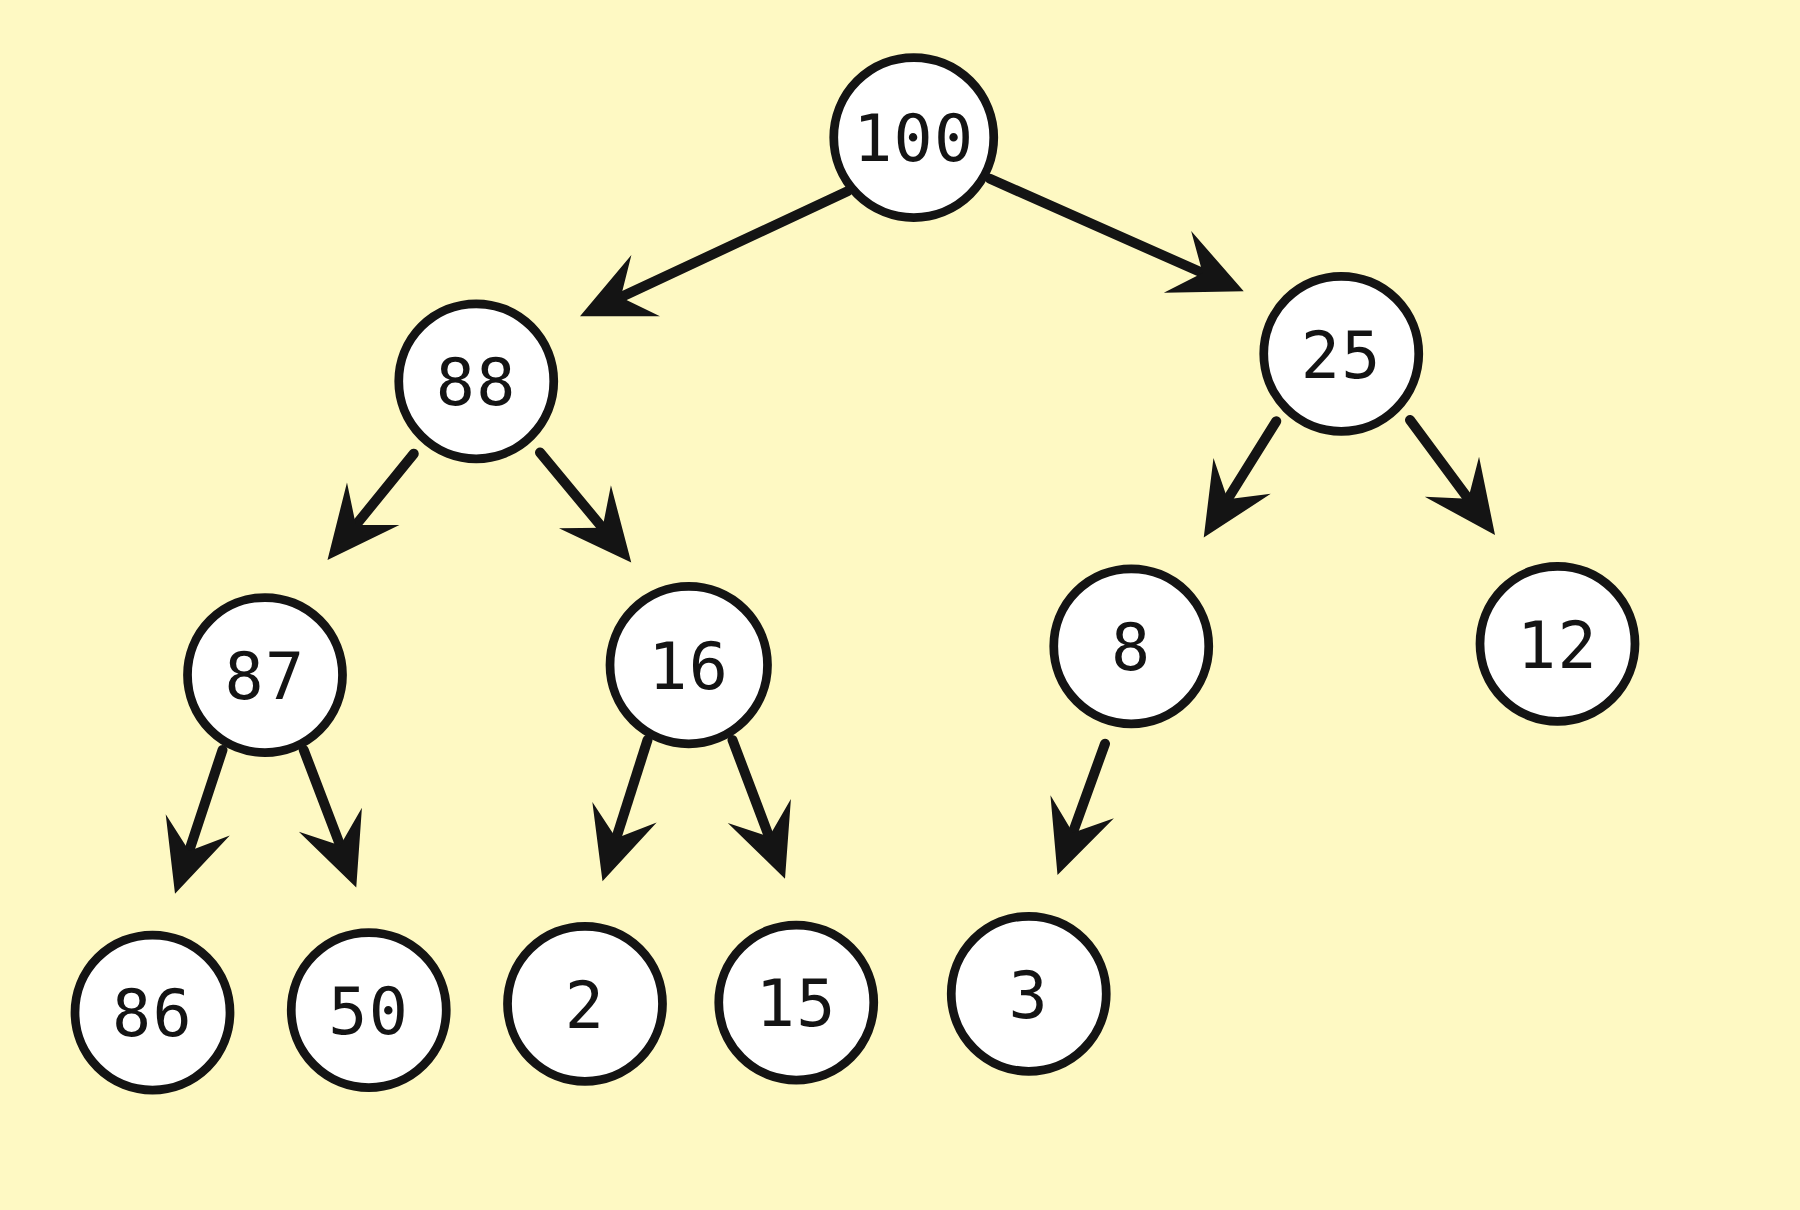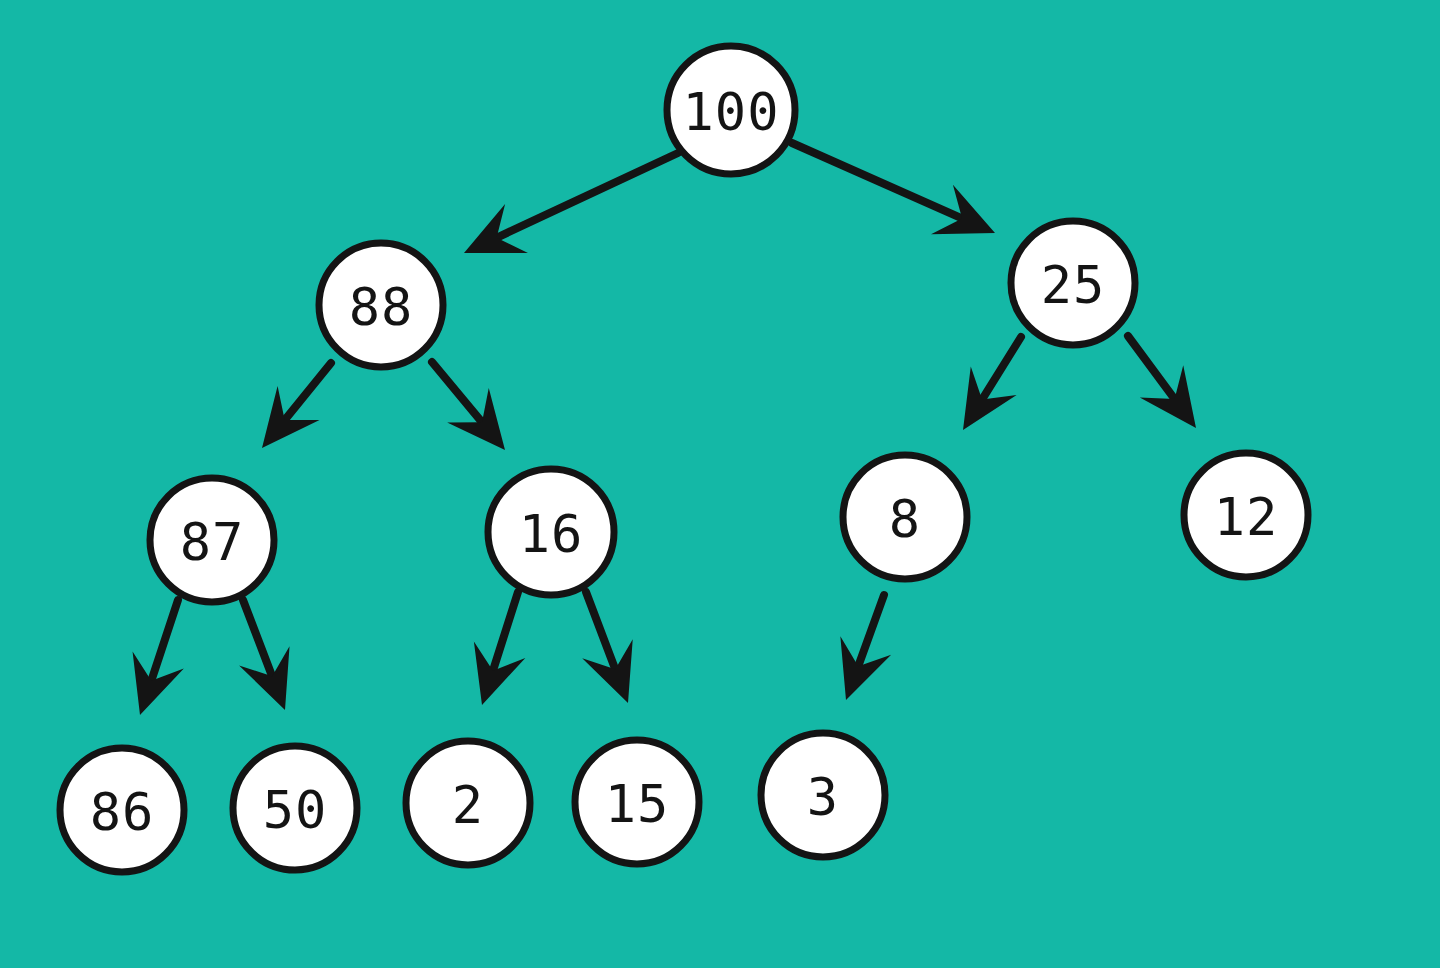--- a/index.html
+++ b/index.html
@@ -8,21 +8,21 @@
     padding: 0;
     background: #ffffff;
   }
   body {
     font-family: "DejaVu Sans Mono", "Liberation Mono", monospace;
   }
   #canvas {
     position: relative;
     width: 1440px;
     height: 968px;
-    background: #14b8a6;
+    background: #fef9c3;
     overflow: hidden;
   }
   #tree-svg {
     position: absolute;
     top: 0;
     left: 0;
     width: 1440px;
     height: 968px;
     display: block;
   }

